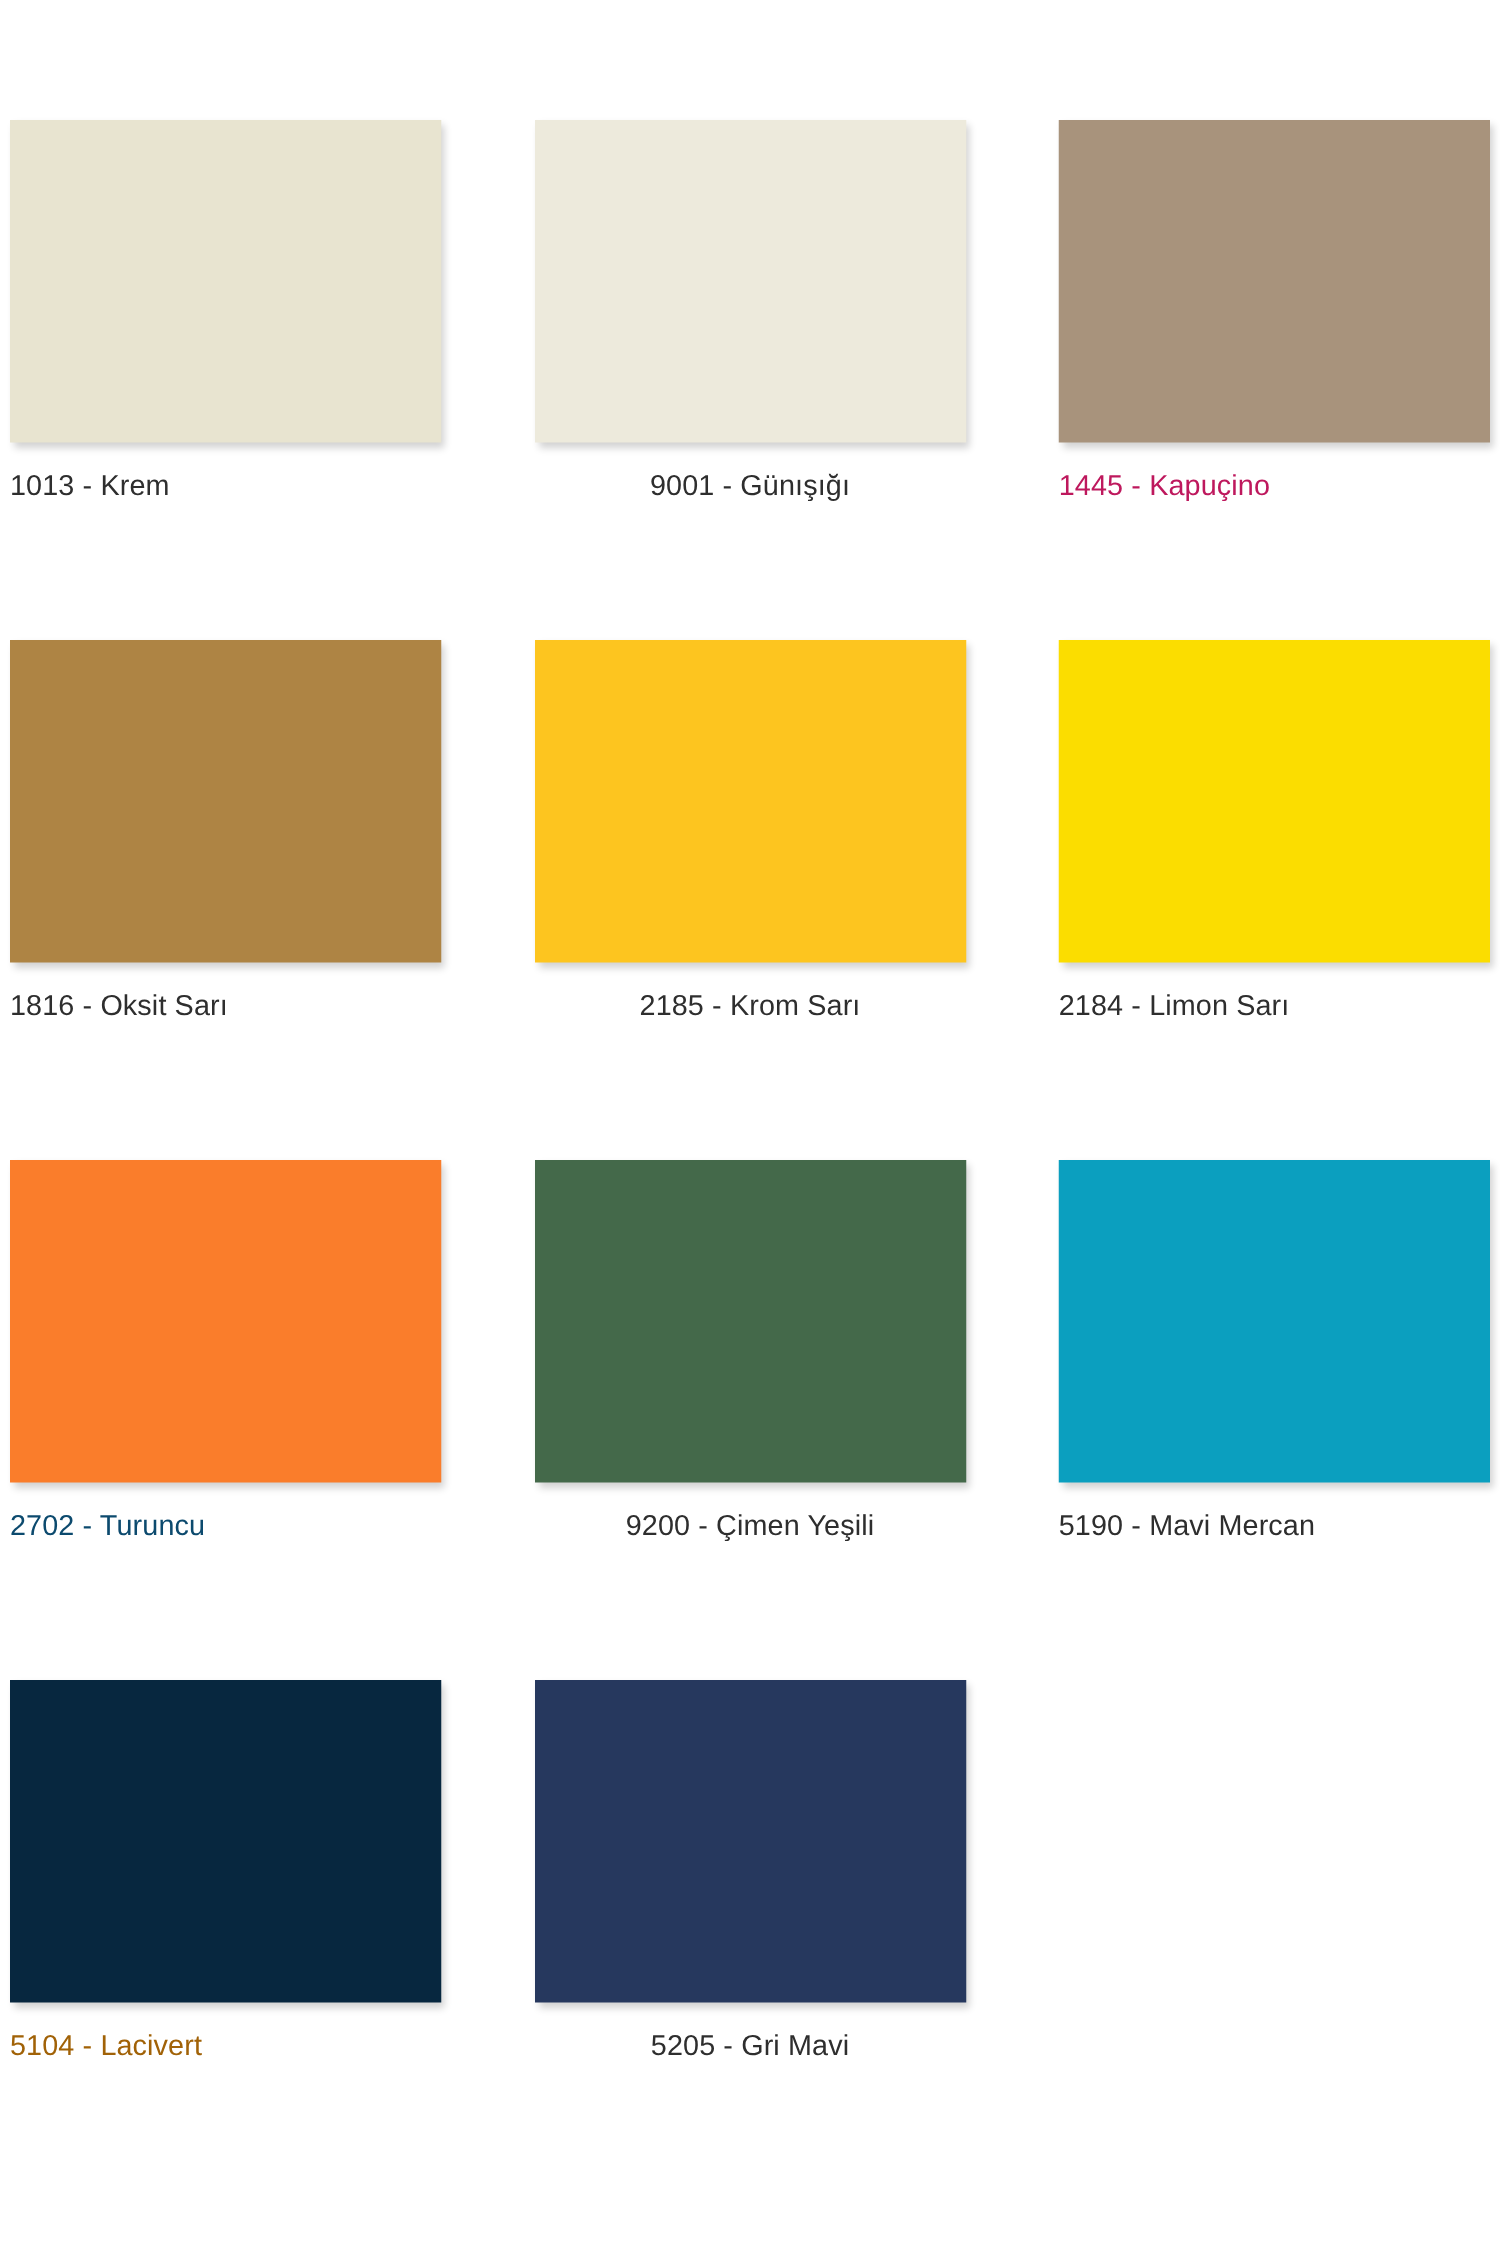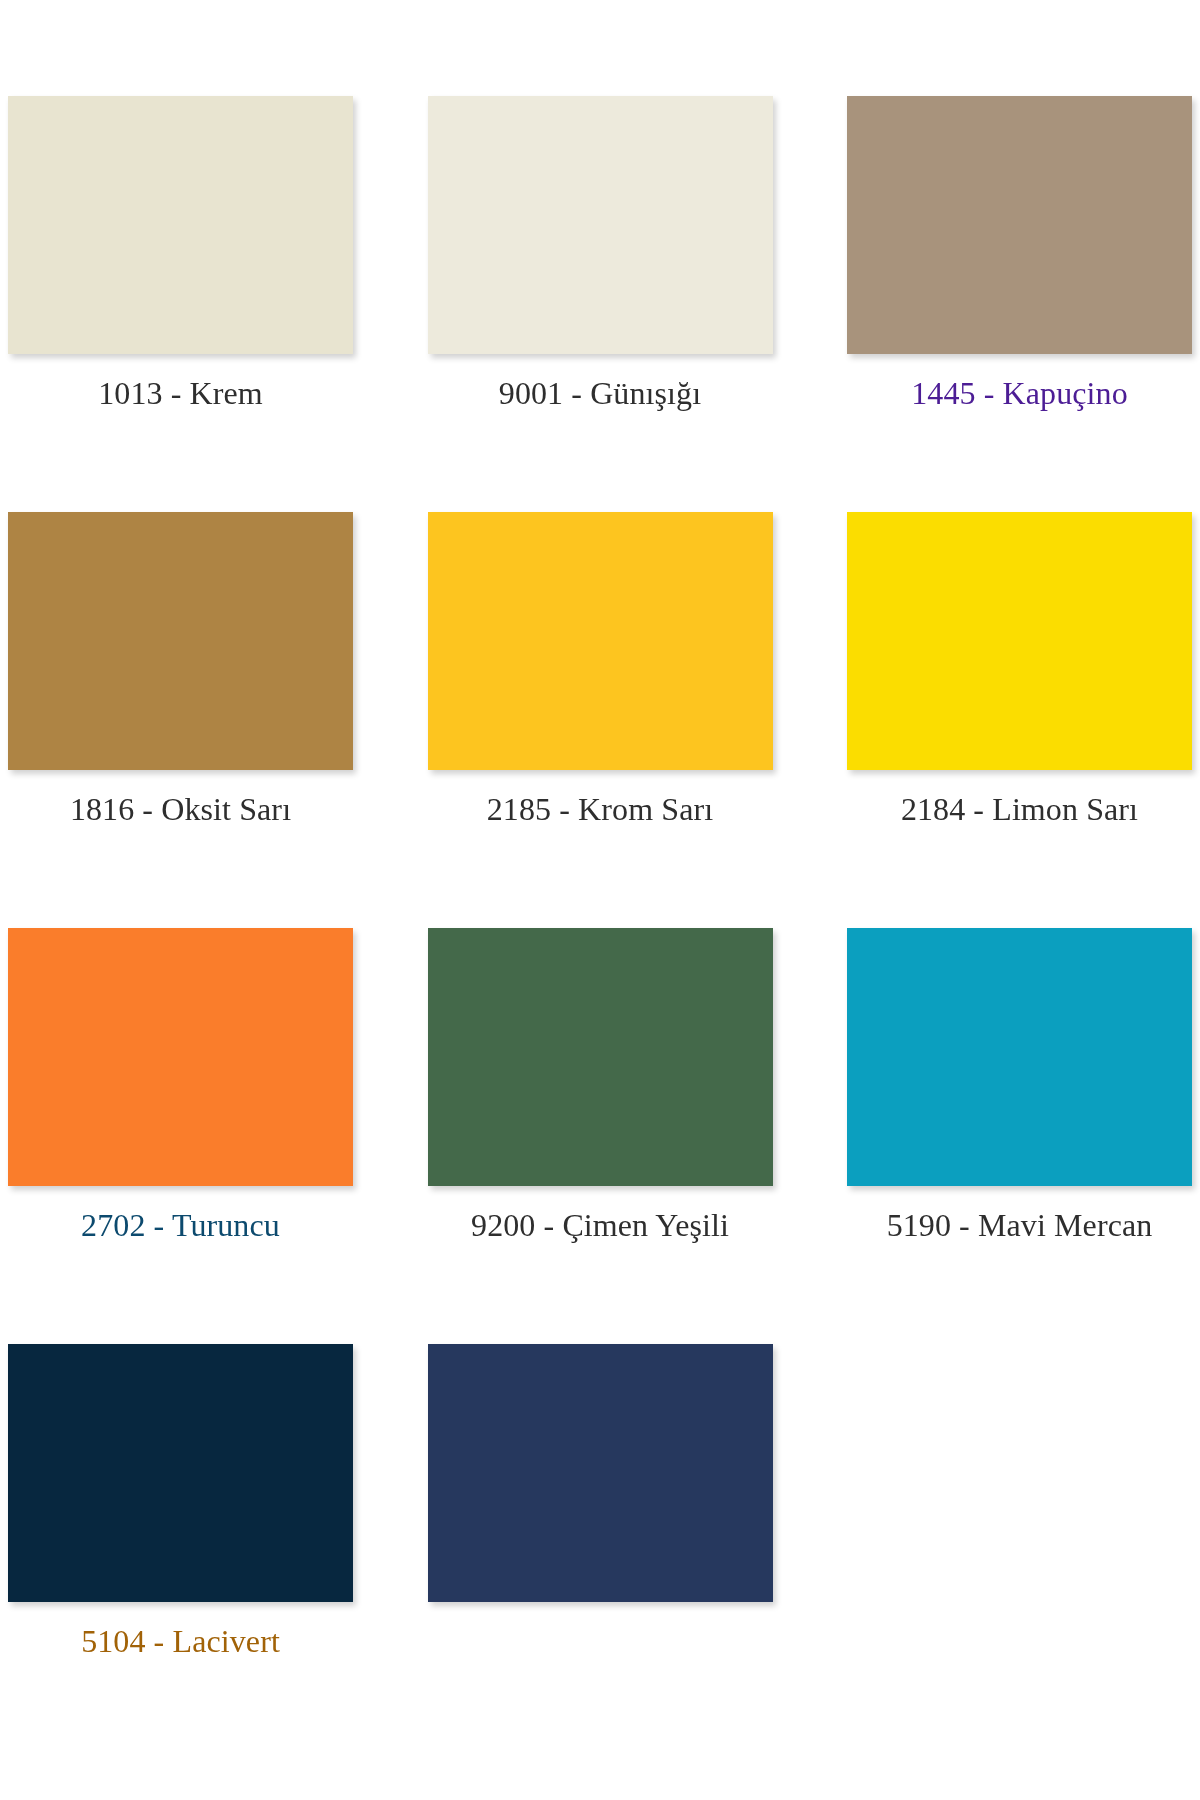--- a/index.html
+++ b/index.html
@@ -42,27 +42,25 @@
 
   .swatch-chip {
     width: 345px;
     height: 258px;
     box-shadow: 3px 4px 6px rgba(0, 0, 0, 0.18);
     background-color: #cccccc;
   }
 
   .swatch-label {
     margin-top: 22px;
-    font-size: 32px;
+    font-size: 23px;
     line-height: 1.1;
     color: #2e2e2e;
     letter-spacing: 0.1px;
-    text-align: center;
     white-space: nowrap;
-    font-family: Liberation Serif, serif;
   }
 
   
   .swatch-grid > .swatch-cell:nth-child(3n+1) {
     align-items: flex-start;
   }
   .swatch-grid > .swatch-cell:nth-child(3n+1) .swatch-label {
     width: 345px;
   }
   .swatch-grid > .swatch-cell:nth-child(3n+3) {
@@ -80,21 +78,21 @@
       <div class="swatch-cell">
         <div class="swatch-chip" style="background-color: rgb(232, 228, 208);"></div>
         <div class="swatch-label" style="color: rgb(46, 46, 46);">1013 - Krem</div>
       </div>
       <div class="swatch-cell">
         <div class="swatch-chip" style="background-color: rgb(237, 234, 220);"></div>
         <div class="swatch-label" style="color: rgb(46, 46, 46);">9001 - Günışığı</div>
       </div>
       <div class="swatch-cell">
         <div class="swatch-chip" style="background-color: rgb(168, 147, 124);"></div>
-        <div class="swatch-label" style="color: #4c1d95;">1445 - Kapuçino</div>
+        <div class="swatch-label" style="color: #be185d;">1445 - Kapuçino</div>
       </div>
       <div class="swatch-cell">
         <div class="swatch-chip" style="background-color: rgb(174, 132, 68);"></div>
         <div class="swatch-label" style="color: rgb(46, 46, 46);">1816 - Oksit Sarı</div>
       </div>
       <div class="swatch-cell">
         <div class="swatch-chip" style="background-color: rgb(253, 197, 31);"></div>
         <div class="swatch-label" style="color: rgb(46, 46, 46);">2185 - Krom Sarı</div>
       </div>
       <div class="swatch-cell">
@@ -112,15 +110,16 @@
       <div class="swatch-cell">
         <div class="swatch-chip" style="background-color: rgb(11, 159, 191);"></div>
         <div class="swatch-label" style="color: rgb(46, 46, 46);">5190 - Mavi Mercan</div>
       </div>
       <div class="swatch-cell">
         <div class="swatch-chip" style="background-color: rgb(7, 39, 63);"></div>
         <div class="swatch-label" style="color: #a16207;">5104 - Lacivert</div>
       </div>
       <div class="swatch-cell">
         <div class="swatch-chip" style="background-color: rgb(38, 56, 94);"></div>
+        <div class="swatch-label" style="color: rgb(46, 46, 46);">5205 - Gri Mavi</div>
       </div>
     </div>
 </div>
 
 </body></html>

